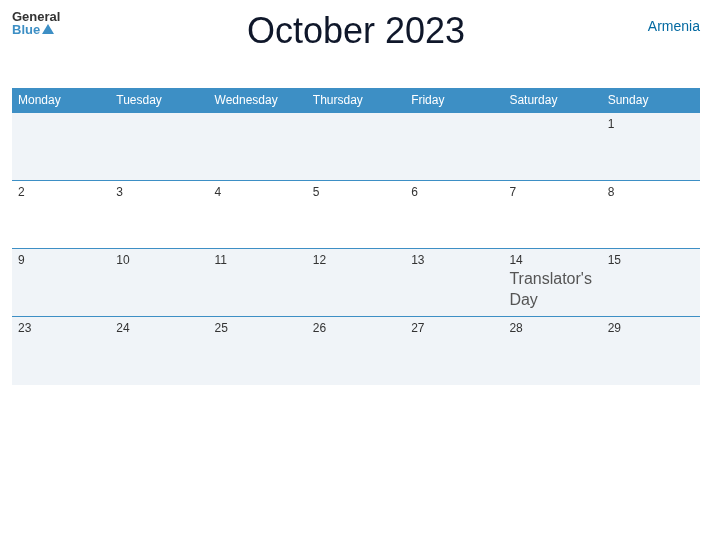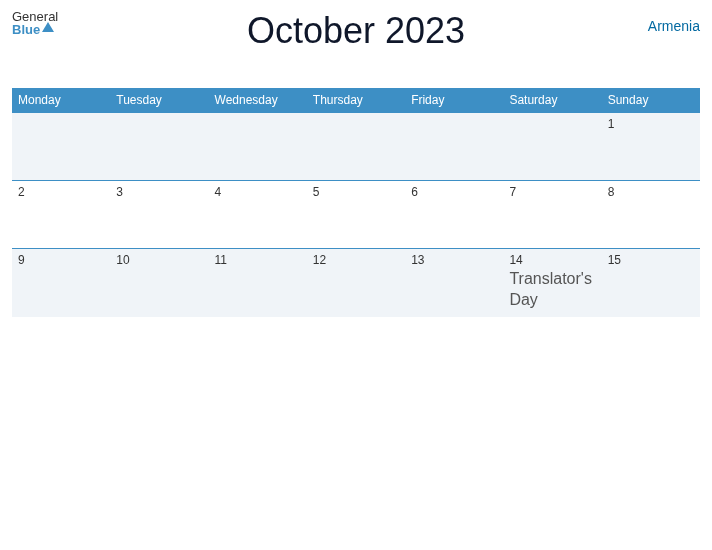--- a/index.html
+++ b/index.html
@@ -27,41 +27,42 @@
       position: absolute;
       left: 0;
       top: 0;
       display: flex;
       flex-direction: column;
       line-height: 1;
     }
     .logo-general {
       font-size: 13px;
       color: #333;
-      font-weight: normal;
+      font-weight: bold;
     }
     .logo-blue {
       font-size: 13px;
       color: #3d8fc5;
       font-weight: bold;
     }
     .logo-triangle {
       display: inline-block;
       width: 0;
       height: 0;
       border-left: 6px solid transparent;
       border-right: 6px solid transparent;
       border-bottom: 10px solid #3d8fc5;
       margin-left: 2px;
       vertical-align: middle;
       position: relative;
       top: -1px;
     }
     .logo-line {
       display: flex;
+      align-items: center;
     }
     .month-title {
       font-size: 36px;
       color: #0f172a;
       font-weight: normal;
       text-align: center;
     }
     .country-label {
       position: absolute;
       right: 0;
@@ -197,15 +198,38 @@
             <span class="day-number">13</span>
           </td>
           <td>
             <span class="day-number">14</span>
             <span class="event-text">Translator's Day</span>
           </td>
           <td>
             <span class="day-number">15</span>
           </td>
         </tr>
+        <tr class="row-even">
+          <td>
+            <span class="day-number">23</span>
+          </td>
+          <td>
+            <span class="day-number">24</span>
+          </td>
+          <td>
+            <span class="day-number">25</span>
+          </td>
+          <td>
+            <span class="day-number">26</span>
+          </td>
+          <td>
+            <span class="day-number">27</span>
+          </td>
+          <td>
+            <span class="day-number">28</span>
+          </td>
+          <td>
+            <span class="day-number">29</span>
+          </td>
+        </tr>
       </tbody>
   </table>
 </div>
 
 </body></html>

